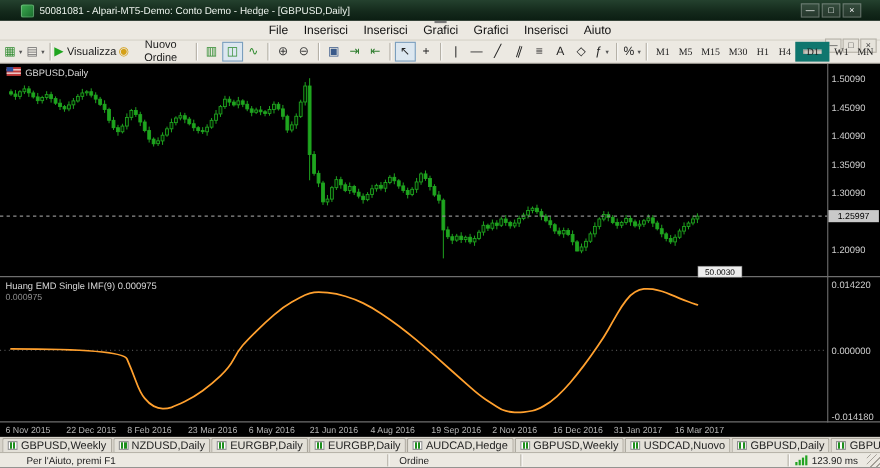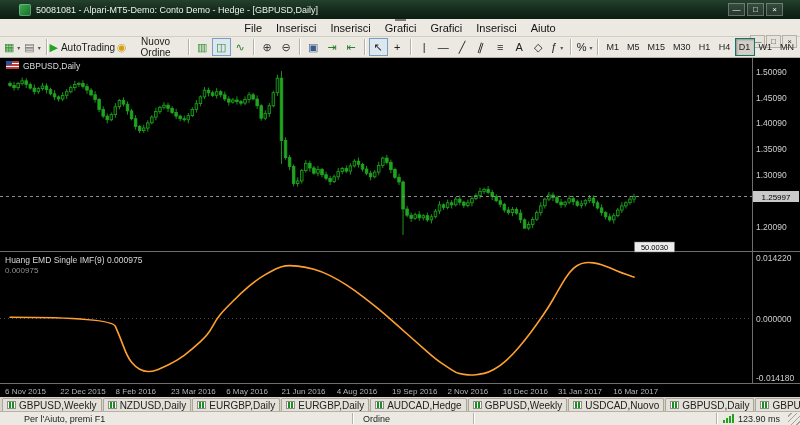--- a/index.html
+++ b/index.html
@@ -25,24 +25,24 @@
   .toolbar{height:21px;display:flex;align-items:center;background:#ece9e2;border-bottom:1px solid #b5b1a7;padding:0 2px;}
   .toolbar button{background:transparent;font-family:inherit;}
   .tb-btn{height:18px;min-width:19px;display:flex;align-items:center;justify-content:center;gap:3px;
     padding:0 2px;border:1px solid transparent;color:#222;font-size:9px;}
   .tb-btn.active{background:#dce7f0;border:1px solid #7a9ebd;}
   .tb-btn .gl{font-size:11px;line-height:1;display:inline-block;}
   .tb-btn .gl.tilt{transform:rotate(18deg);}
   .tb-btn .dd{font-size:6px;color:#555;}
   .tb-label{font-size:10px;color:#1a1a1a;}
   .tb-sep{width:2px;height:16px;border-left:1px solid #b5b1a7;border-right:1px solid #fdfdfd;margin:0 3px;}
-  .tf-wrap{display:flex;align-items:center;}
+  .tf-wrap{display:flex;align-items:center;font-family:Liberation Serif, serif;}
   .tf-btn{height:18px;min-width:20px;padding:0 3px;font-size:9px;display:flex;align-items:center;justify-content:center;
     border:1px solid transparent;color:#222;}
-  .tf-btn.active{background:#d3cfc6;border:1px solid #0f766e;box-shadow:inset 1px 1px 2px rgba(0,0,0,.3);}
+  .tf-btn.active{background:#d3cfc6;border:7px solid #0f766e;box-shadow:inset 1px 1px 2px rgba(0,0,0,.3);}
   
   .chart-area{position:relative;height:339px;background:#000;}
   #chart-svg{position:absolute;left:0;top:0;}
   #chart-svg text{font-family:"Liberation Sans",sans-serif;}
   
   .tabsbar{height:15px;display:flex;align-items:flex-end;background:#d7d3ca;border-bottom:1px solid #b5b1a7;padding-left:2px;}
   .tab{height:13px;display:flex;align-items:center;gap:3px;padding:0 4px;font-size:10px;color:#222;
     background:#e3e0d8;border:1px solid #a9a59b;border-bottom:none;margin-right:1px;border-radius:2px 2px 0 0;cursor:default;white-space:nowrap;}
   .tab-ic{width:9px;height:8px;border:1px solid #8c8c8c;background:#fff;
     background-image:linear-gradient(90deg,transparent 0 1px,#1d8f1d 1px 3px,transparent 3px 4px,#1d8f1d 4px 6px,transparent 6px);}
@@ -97,21 +97,21 @@
           <span class="gl" style="color: rgb(46, 139, 46);">▦</span>
           <span class="dd">▾</span>
         </button>
         <button class="tb-btn">
           <span class="gl" style="color: rgb(107, 107, 107);">▤</span>
           <span class="dd">▾</span>
         </button>
         <span class="tb-sep"></span>
         <button class="tb-btn">
           <span class="gl" style="color: rgb(31, 165, 31);">▶</span>
-          <span class="tb-label">AutoTrading</span>
+          <span class="tb-label">Visualizza</span>
         </button>
         <button class="tb-btn">
           <span class="gl" style="color: rgb(212, 160, 23);">◉</span>
           <span class="tb-label">Nuovo Ordine</span>
         </button>
         <span class="tb-sep"></span>
         <button class="tb-btn">
           <span class="gl" style="color: rgb(46, 139, 46);">▥</span>
         </button>
         <button class="tb-btn active">

